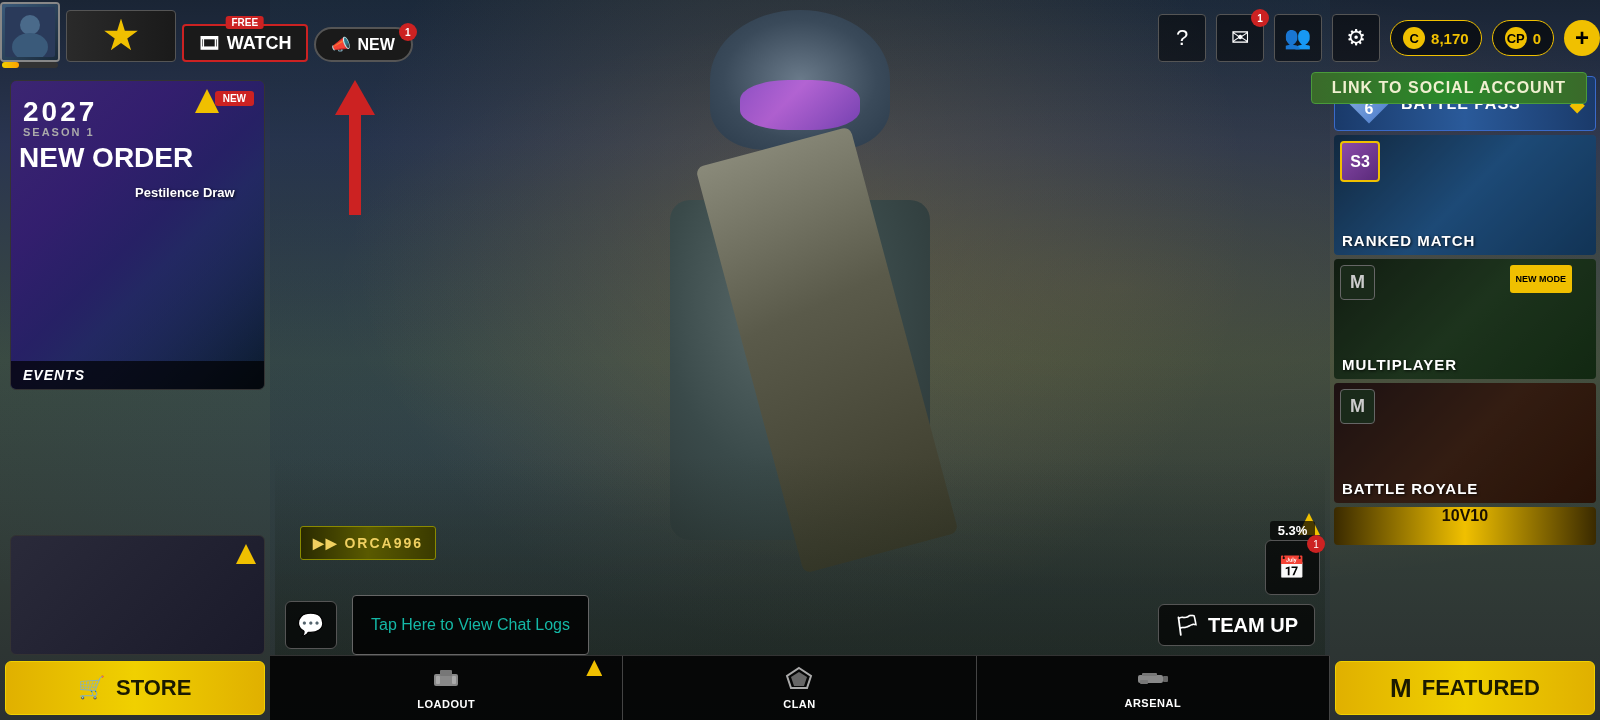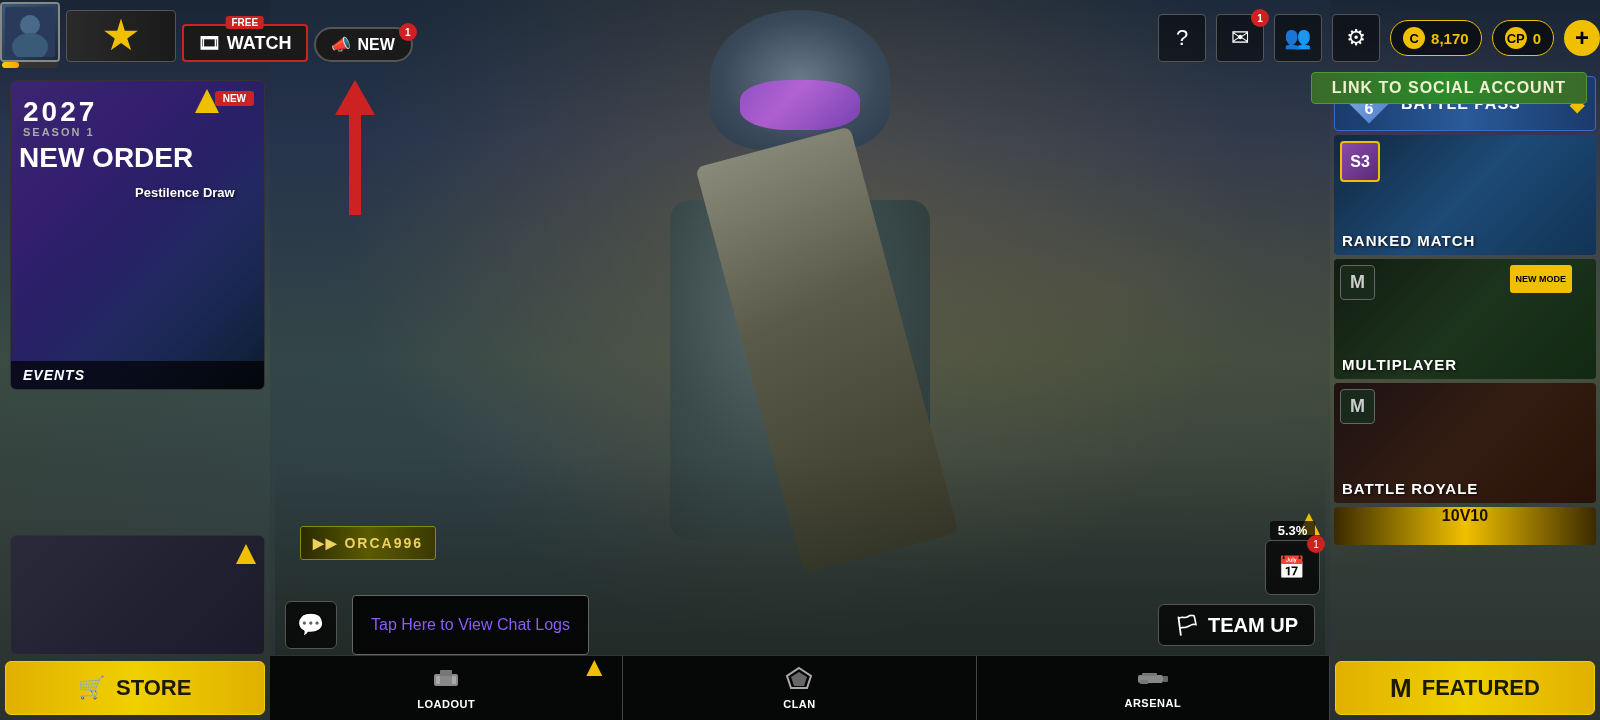--- a/index.html
+++ b/index.html
@@ -597,21 +597,21 @@
       justify-content: center;
       cursor: pointer;
       color: white;
       font-size: 22px;
     }
 
     .chat-logs-tooltip {
       background: rgba(0,0,0,0.85);
       border: 1px solid #666;
       border-radius: 4px;
-      color: #8b5cf6;
+      color: #14b8a6;
       font-size: 16px;
       padding: 20px 18px;
       margin-left: 15px;
       white-space: nowrap;
     }
 
     .team-up-btn {
       margin-left: auto;
       display: flex;
       align-items: center;

